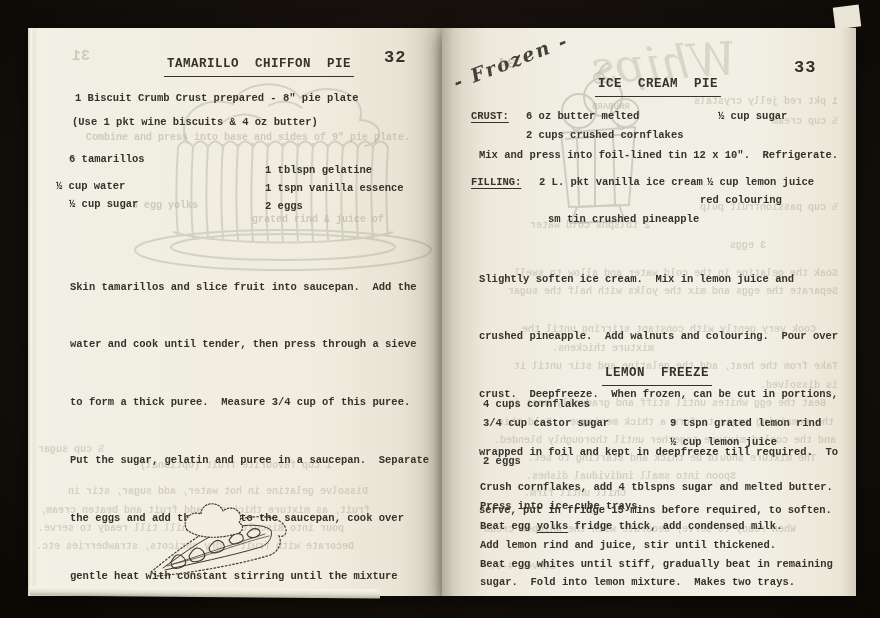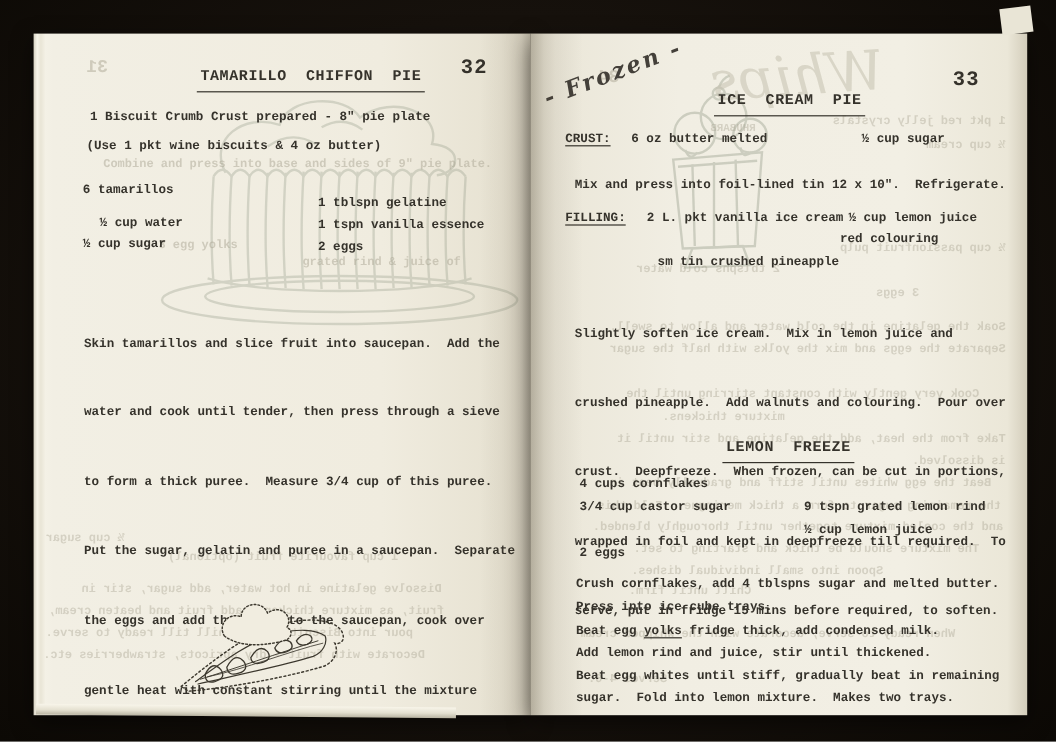--- a/index.html
+++ b/index.html
@@ -86,21 +86,21 @@
     <div class="ghost gmir" style="left:10px;top:495px">pour into Biscuit Mould, chill till ready to serve.</div>
     <div class="ghost gmir" style="left:8px;top:513px">Decorate with fruit - dry apricots, strawberries etc.</div>
 
     <div class="t title" style="left:136px;top:27px">TAMARILLO  CHIFFON  PIE</div>
     <div class="t pagenum" style="left:356px;top:20px">32</div>
 
     <div class="t" style="left:47px;top:61px">1 Biscuit Crumb Crust prepared - 8" pie plate</div>
     <div class="t" style="left:44px;top:85px">(Use 1 pkt wine biscuits &amp; 4 oz butter)</div>
 
     <div class="t" style="left:41px;top:122px">6 tamarillos</div>
-    <div class="t" style="left:55px;top:149px">½ cup water</div>
+    <div class="t" style="left:28px;top:149px">½ cup water</div>
     <div class="t" style="left:41px;top:167px">½ cup sugar</div>
     <div class="t" style="left:237px;top:133px">1 tblspn gelatine</div>
     <div class="t" style="left:237px;top:151px">1 tspn vanilla essence</div>
     <div class="t" style="left:237px;top:169px">2 eggs</div>
 
     <div class="t method" style="left:42px;top:211px">
       <div>Skin tamarillos and slice fruit into saucepan.  Add the</div>
       <div>water and cook until tender, then press through a sieve</div>
       <div>to form a thick puree.  Measure 3/4 cup of this puree.</div>
       <div>Put the sugar, gelatin and puree in a saucepan.  Separate</div>
@@ -173,20 +173,21 @@
     <div class="ghost gmir" style="right:300px;top:533px">Serves 4-6.</div>
 
     <div class="hand" style="left:8px;top:22px">- Frozen -</div>
 
     <div class="t title" style="left:153px;top:47px">ICE  CREAM  PIE</div>
     <div class="t pagenum" style="left:352px;top:30px">33</div>
 
     <div class="t ulab" style="left:29px;top:79px">CRUST:</div>
     <div class="t" style="left:84px;top:79px">6 oz butter melted</div>
     <div class="t" style="left:276px;top:79px">½ cup sugar</div>
+    <div class="t" style="left:84px;top:98px">2 cups crushed cornflakes</div>
     <div class="t" style="left:37px;top:118px">Mix and press into foil-lined tin 12 x 10".  Refrigerate.</div>
 
     <div class="t ulab" style="left:29px;top:145px">FILLING:</div>
     <div class="t" style="left:97px;top:145px">2 L. pkt vanilla ice cream</div>
     <div class="t" style="left:265px;top:145px">½ cup lemon juice</div>
     <div class="t" style="left:258px;top:163px">red colouring</div>
     <div class="t" style="left:106px;top:182px">sm tin crushed pineapple</div>
 
     <div class="t method" style="left:37px;top:203px">
       <div>Slightly soften ice cream.  Mix in lemon juice and</div>

